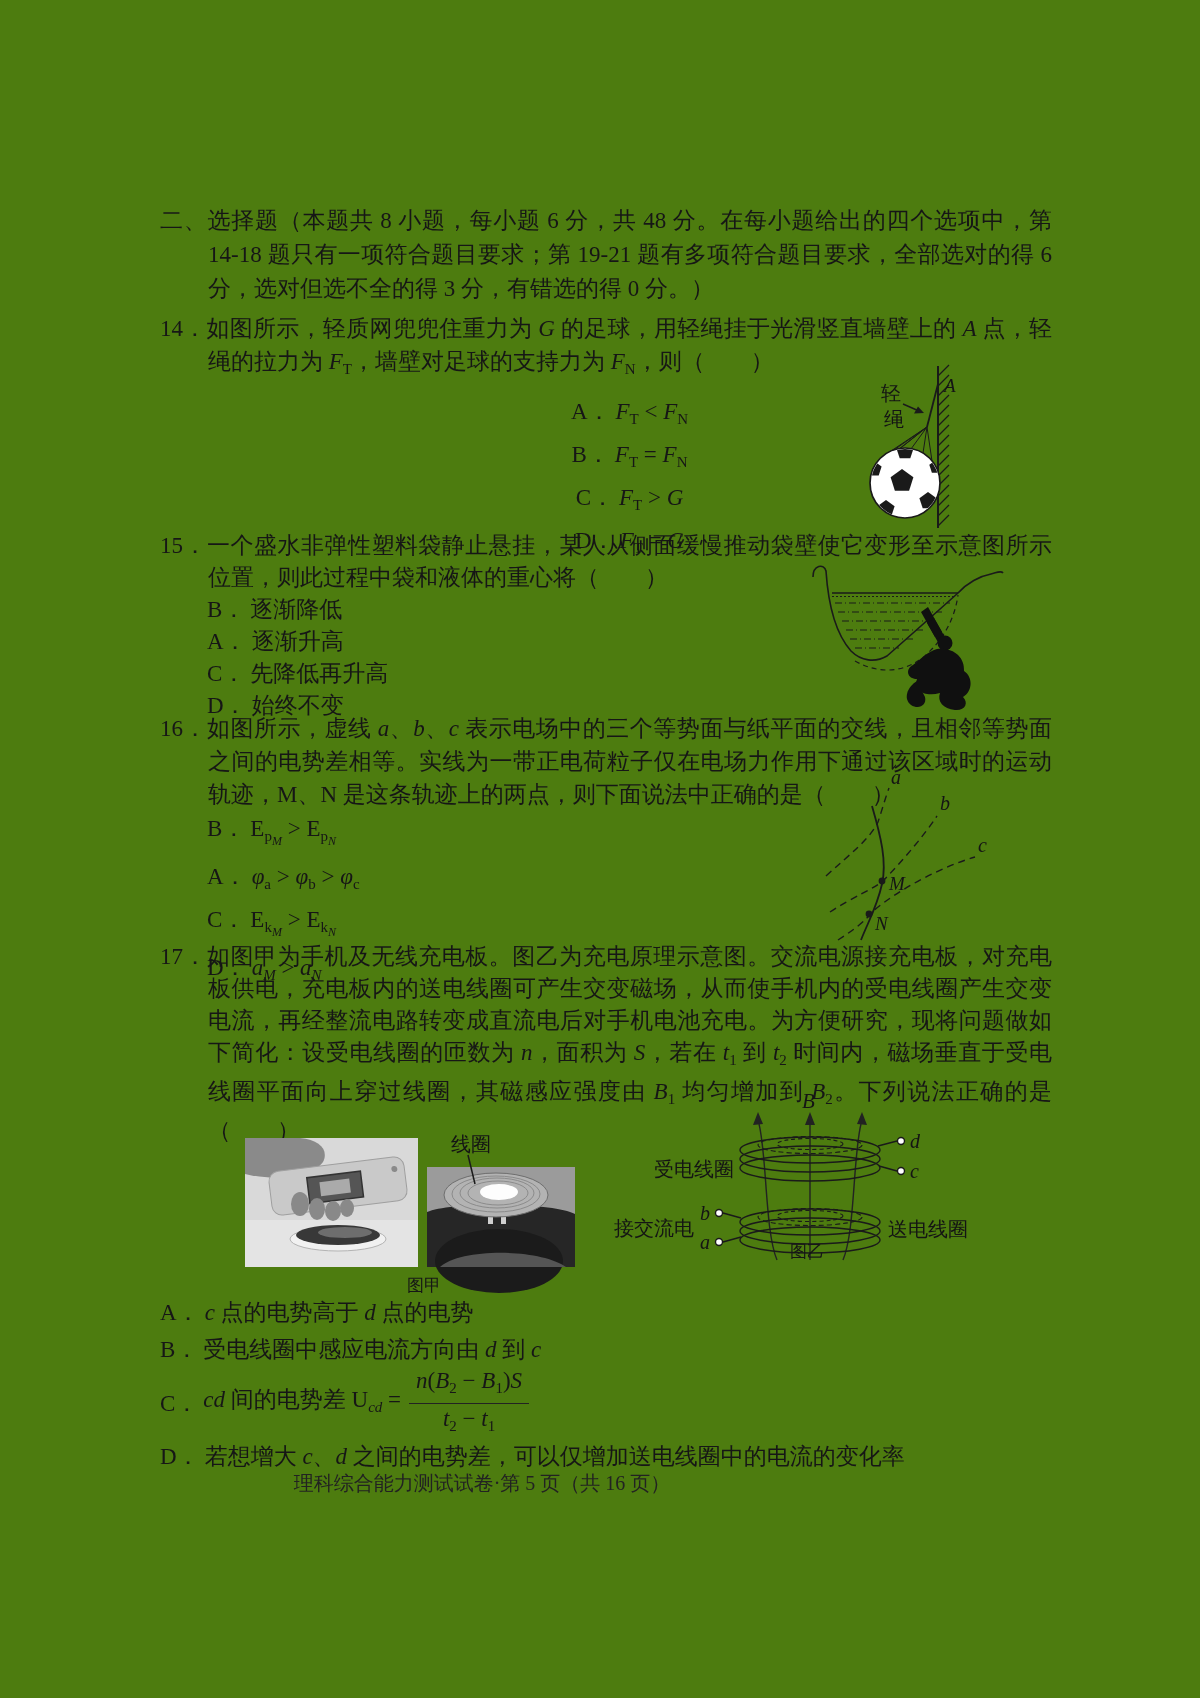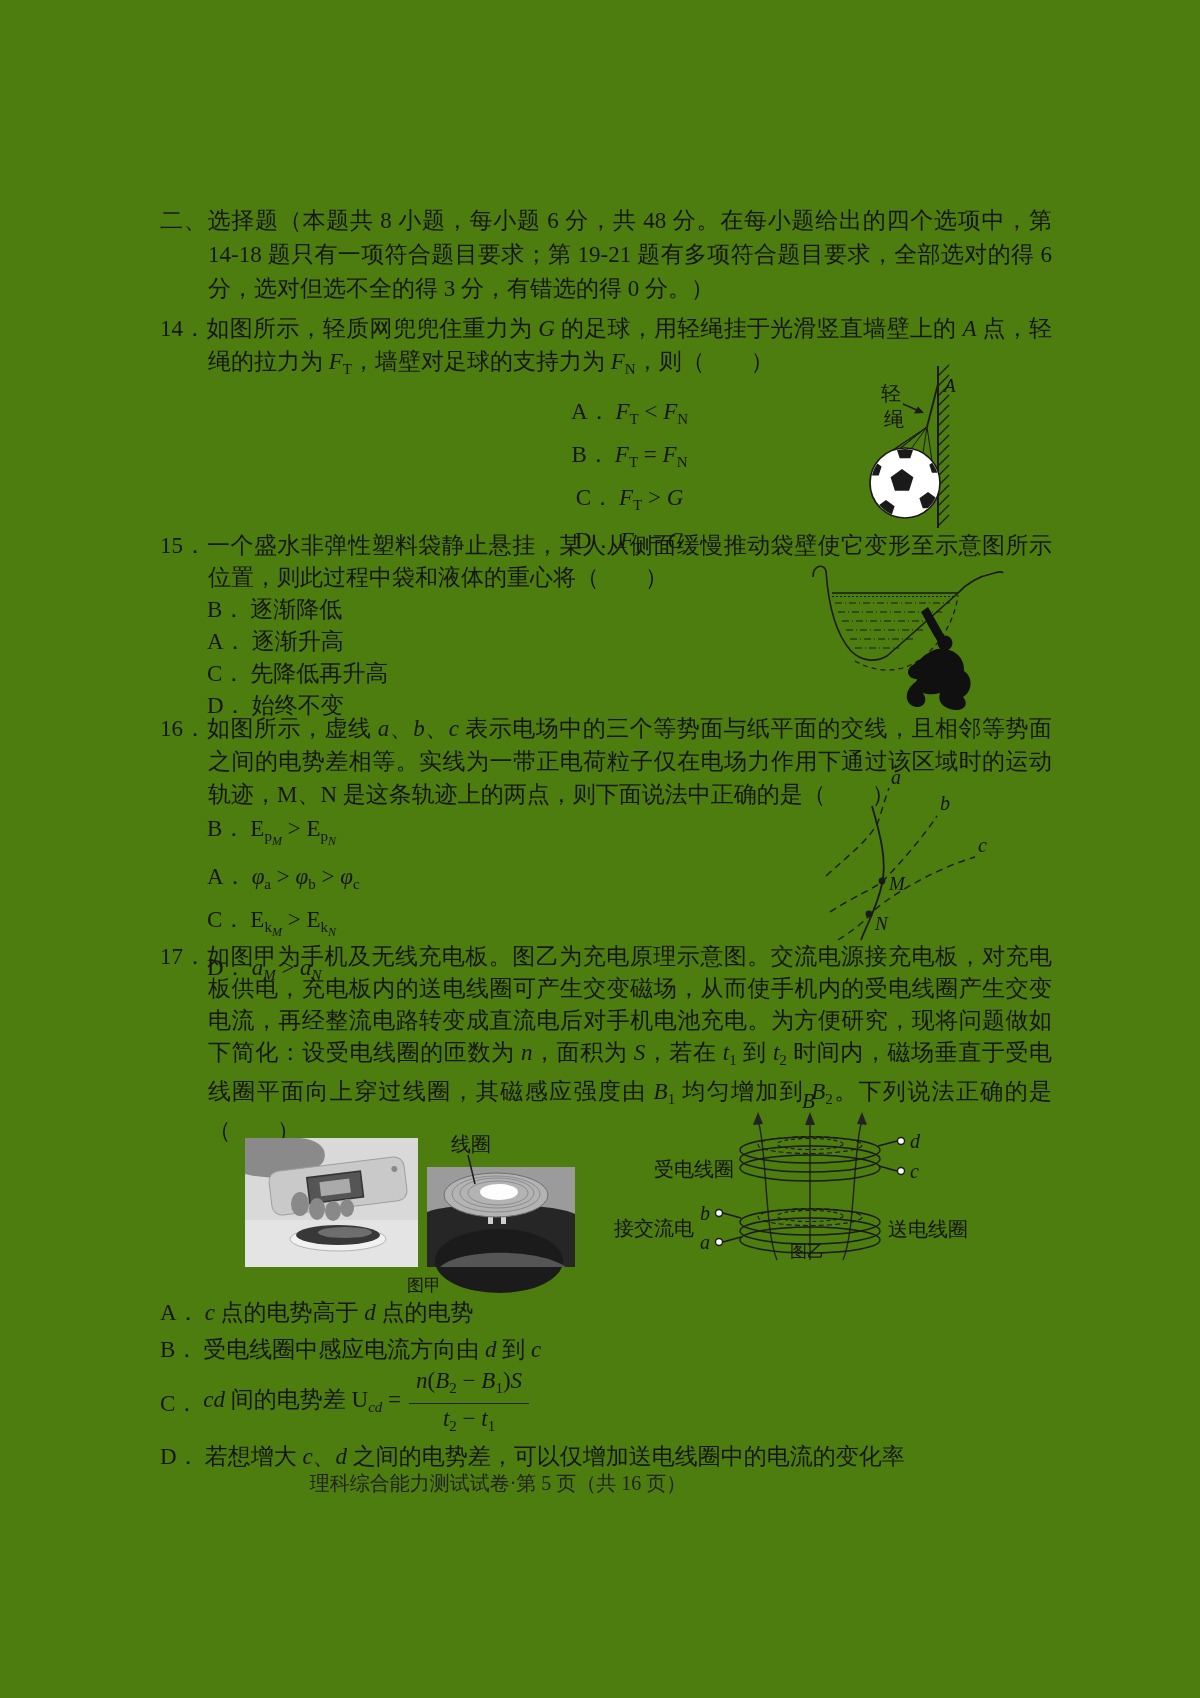--- a/index.html
+++ b/index.html
@@ -24,21 +24,21 @@
   .it{font-style:italic;}
   .sb{font-size:15px;vertical-align:-5px;}
   .sb2{font-size:12px;vertical-align:-9px;font-style:italic;}
   .opt-c{display:flex;align-items:center;height:74px;}
   .frac{display:inline-flex;flex-direction:column;align-items:center;margin-left:8px;line-height:27px;}
   .frac .fnum{border-bottom:1.6px solid #222;padding:0 7px 1px;}
   .frac .fden{padding-top:1px;}
   .figsvg{position:absolute;overflow:visible;}
   .figsvg text{font-family:"Liberation Serif","DejaVu Serif",serif;fill:#141414;}
   .caption{position:absolute;text-align:center;font-size:17px;}
-  #footer{position:absolute;left:16px;top:1470px;width:964px;text-align:center;font-size:20px;color:#222;}
+  #footer{position:absolute;left:0;top:1470px;width:964px;text-align:center;font-size:20px;color:#222;}
 </style>
 </head>
 <body>
 
 <div class="page">
 
   <div class="abs" id="section-header">
     <p class="hang"><span class="qnum">二、</span><span>选择题（本题共 8 小题，每小题 6 分，共 48 分。在每小题给出的四个选项中，第 14-18 题只有一项符合题目要求；第 19-21 题有多项符合题目要求，全部选对的得 6 分，选对但选不全的得 3 分，有错选的得 0 分。）</span></p>
   </div>
 

